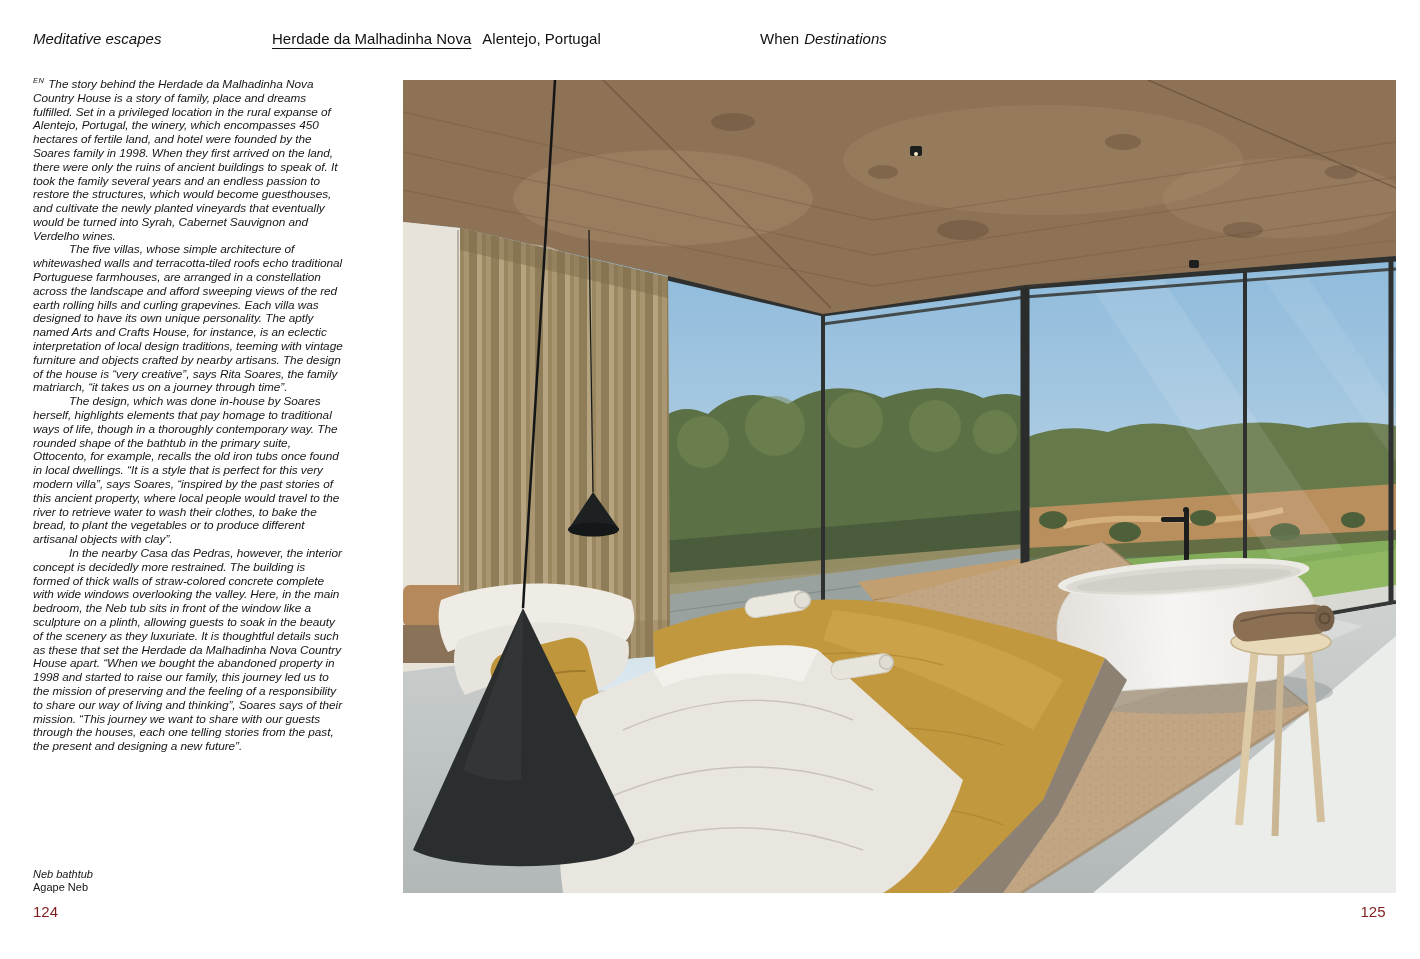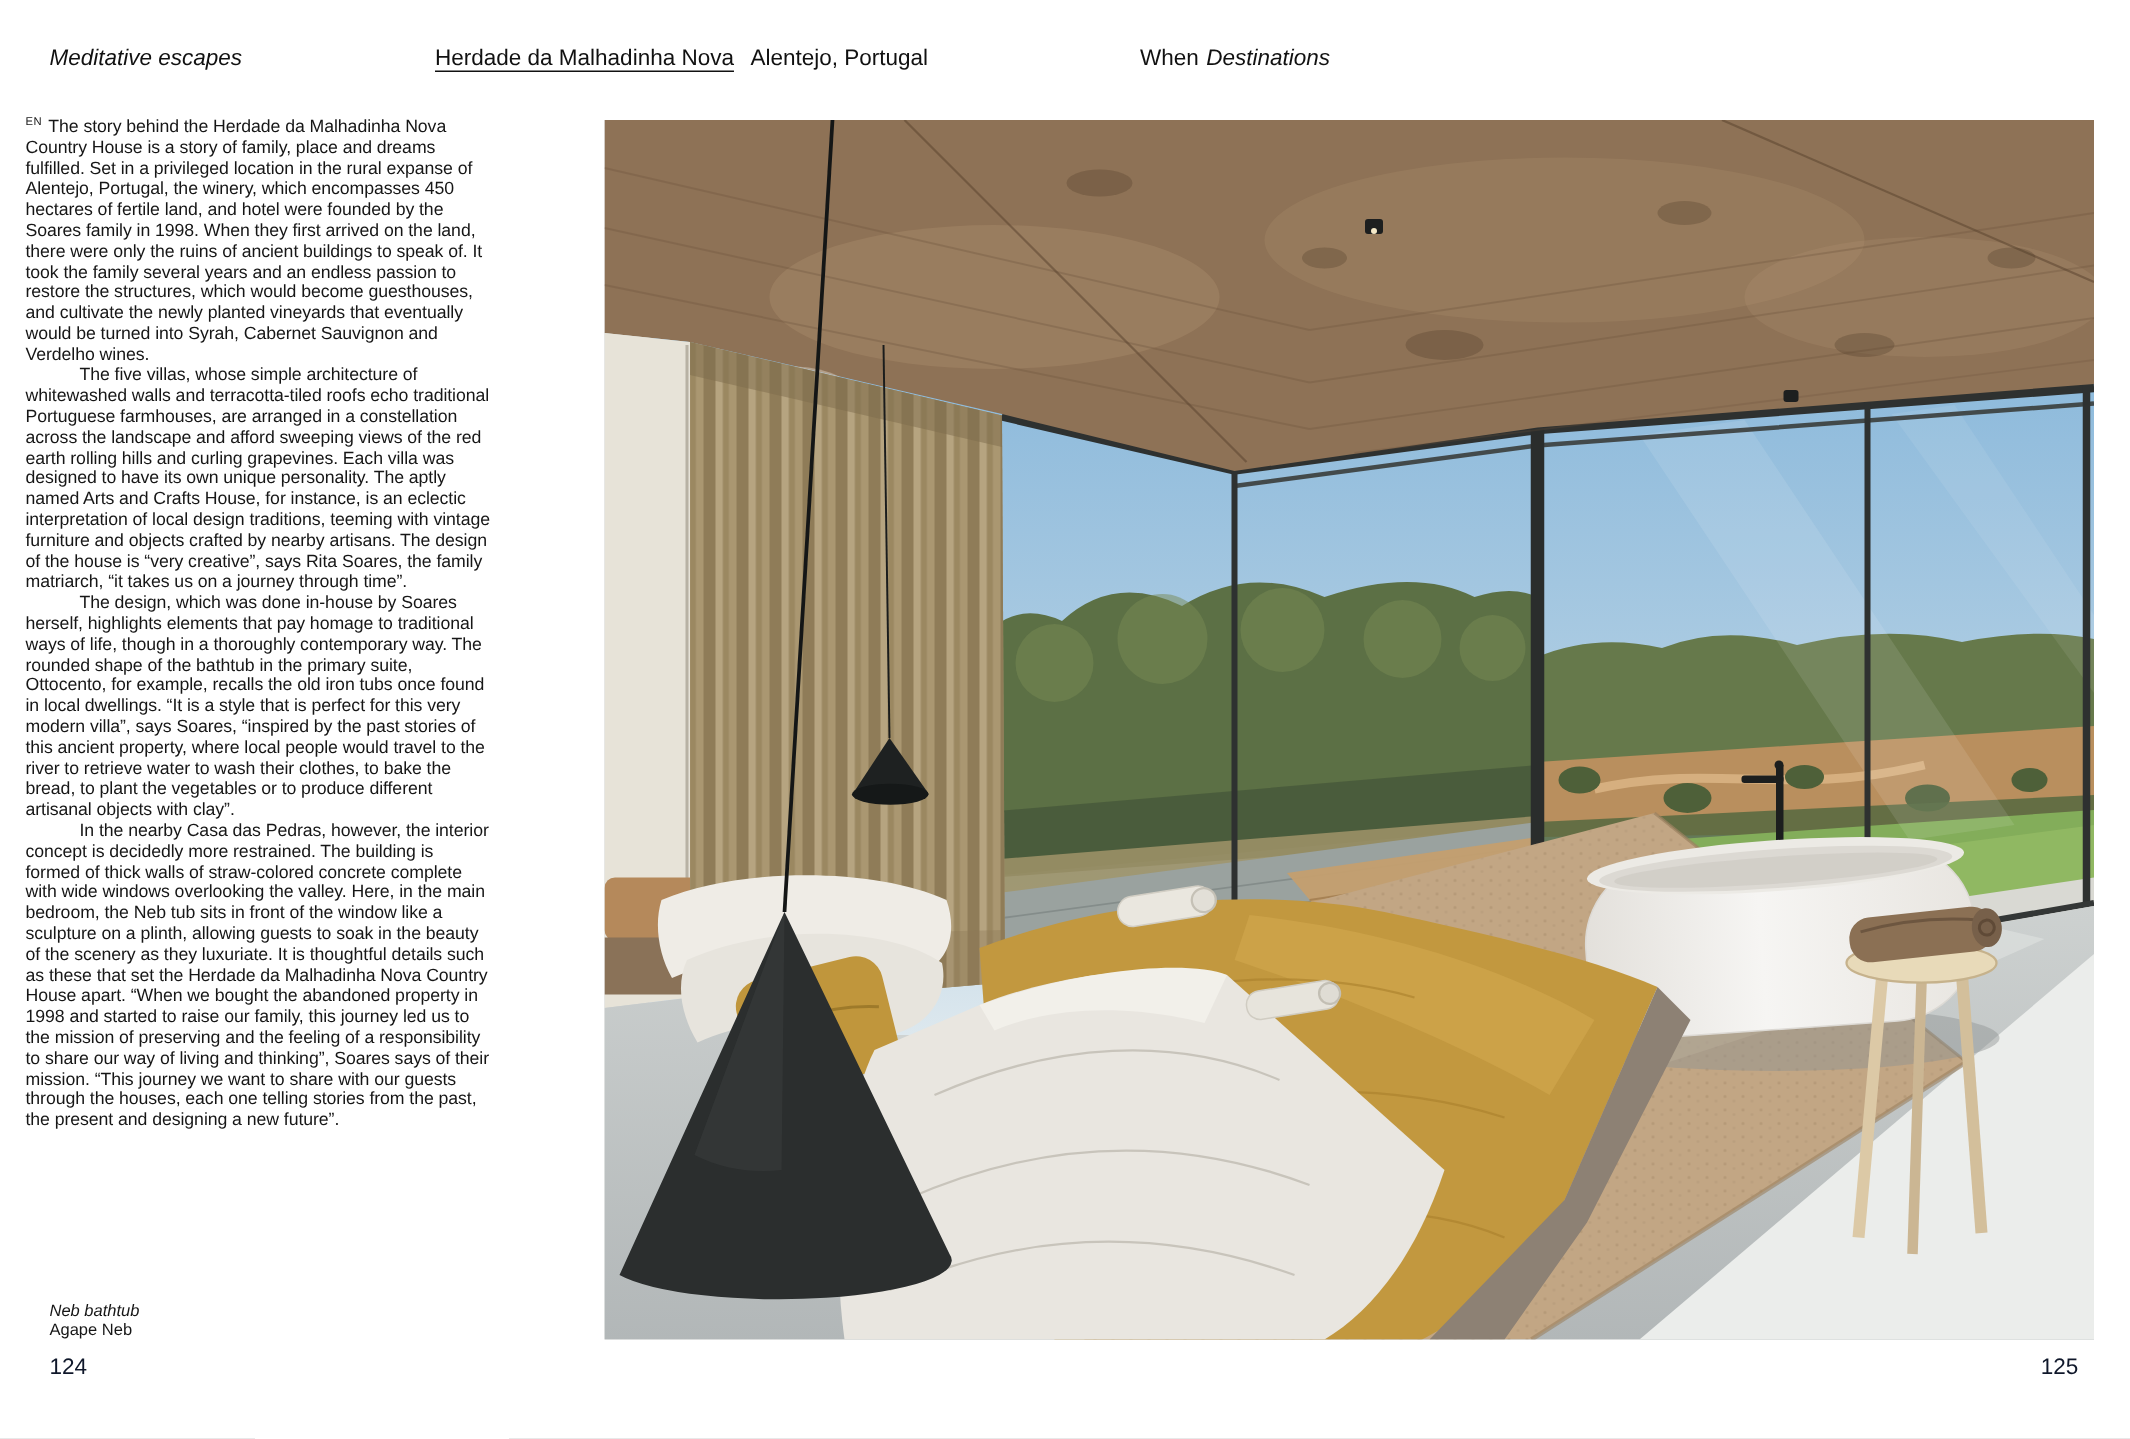--- a/index.html
+++ b/index.html
@@ -9,50 +9,50 @@
     font-family:"Liberation Sans",sans-serif;
     -webkit-font-smoothing:antialiased;
   }
   .hdr{position:absolute;top:30px;font-size:15px;white-space:nowrap;}
   .italic{font-style:italic;}
   .prop-name{text-decoration:underline;text-underline-offset:4px;text-decoration-thickness:1.3px;}
   .prop-loc{margin-left:11px;}
   .brand-sec{margin-left:5px;}
 
   .article{
-    position:absolute;left:17px;top:74px;width:311px;
-    font-size:11.8px;line-height:13.8px;color:#161616;
+    position:absolute;left:33px;top:74px;width:311px;
+    font-style:italic;font-size:11.8px;line-height:13.8px;color:#161616;
     letter-spacing:-0.05px;
   }
   .article p{margin:0;}
   .article p.indent{text-indent:36px;}
   sup.lang{font-size:7.5px;margin-right:4px;letter-spacing:.4px;}
 
   .photo{
     position:absolute;left:403px;top:80px;width:993px;height:813px;margin:0;
     background:#cfd3d2;
   }
   .photo svg{display:block;}
 
   .caption{
     position:absolute;left:33px;top:868px;width:308px;
     font-size:11px;line-height:13px;color:#161616;
   }
-  .folio{position:absolute;top:903px;font-size:15px;color:#0f172a;}
+  .folio{position:absolute;top:903px;font-size:15px;color:#7f1d1d;}
   .folio-left{left:33px;}
   .folio-right{left:1352px;width:42px;text-align:center;}
 </style>
 </head>
 <body>
 
 <div class="hdr" style="left:33px">
   <span class="italic">Meditative escapes</span>
 </div>
 
-<div class="hdr" style="left:290px">
+<div class="hdr" style="left:272px">
   <span class="prop-name">Herdade da Malhadinha Nova</span><span class="prop-loc">Alentejo, Portugal</span>
 </div>
 
 <div class="hdr" style="left:760px">
   <span>When</span><span class="italic brand-sec">Destinations</span>
 </div>
 
 <div class="article">
   <p><sup class="lang">EN</sup><span>The story behind the Herdade da Malhadinha Nova Country House is a story of family, place and dreams fulfilled. Set in a privileged location in the rural expanse of Alentejo, Portugal, the winery, which encompasses 450 hectares of fertile land, and hotel were founded by the Soares family in 1998. When they first arrived on the land, there were only the ruins of ancient buildings to speak of. It took the family several years and an endless passion to restore the structures, which would become guesthouses, and cultivate the newly planted vineyards that eventually would be turned into Syrah, Cabernet Sauvignon and Verdelho wines.</span></p>
   <p class="indent">The five villas, whose simple architecture of whitewashed walls and terracotta-tiled roofs echo traditional Portuguese farmhouses, are arranged in a constellation across the landscape and afford sweeping views of the red earth rolling hills and curling grapevines. Each villa was designed to have its own unique personality. The aptly named Arts and Crafts House, for instance, is an eclectic interpretation of local design traditions, teeming with vintage furniture and objects crafted by nearby artisans. The design of the house is “very creative”, says Rita Soares, the family matriarch, “it takes us on a journey through time”.</p>

